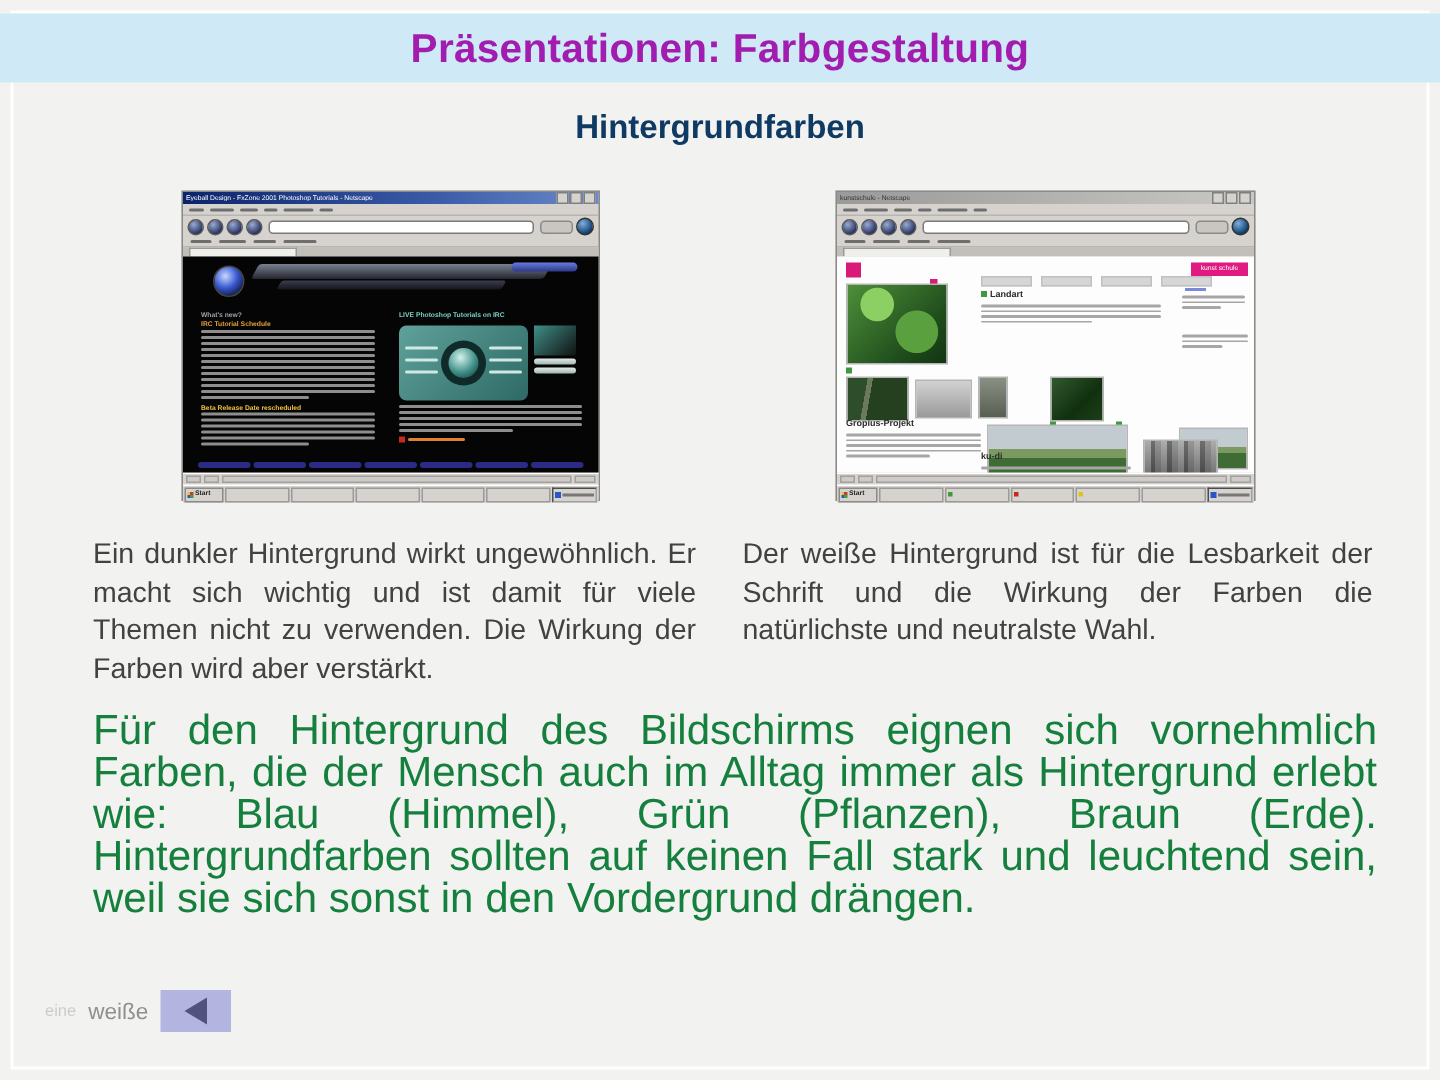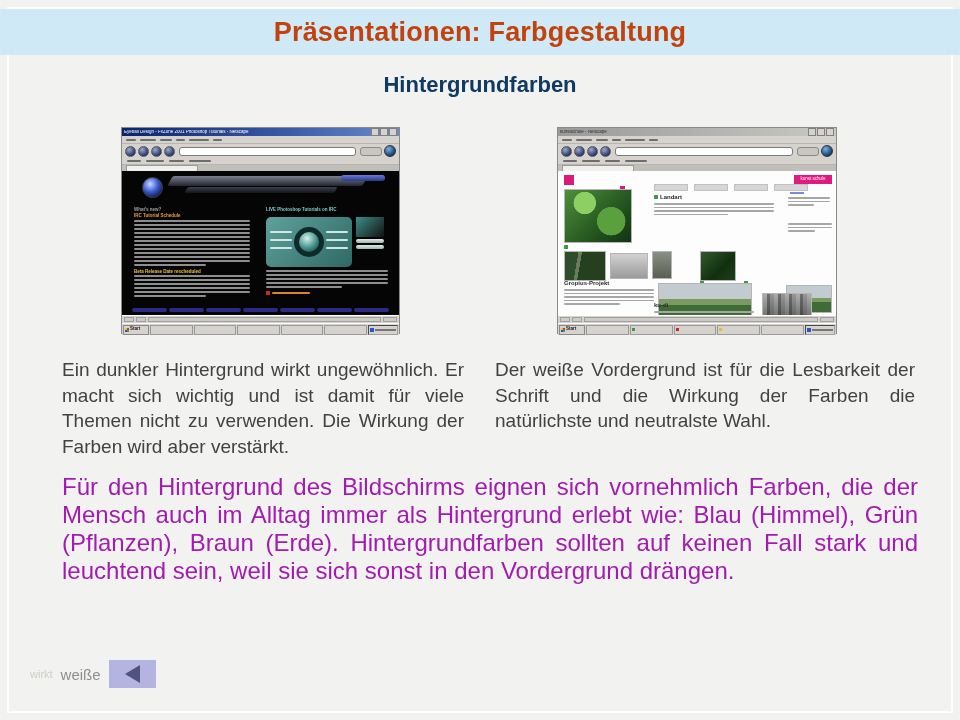--- a/index.html
+++ b/index.html
@@ -1,29 +1,29 @@
 <!DOCTYPE html>
 <html><head>
 <meta charset="utf-8">
 <style>
   html,body{margin:0;padding:0;}
   body{width:960px;height:720px;position:relative;background:#f2f2f0;
        font-family:"Liberation Sans","DejaVu Sans",sans-serif;overflow:hidden;}
   .frame{position:absolute;inset:7px;border:2px solid rgba(255,255,255,.9);pointer-events:none;}
   .header-band{position:absolute;left:0;top:9px;width:960px;height:46px;background:#cfe9f6;
        display:flex;align-items:center;justify-content:center;}
-  .title{font-size:27px;font-weight:bold;color:#c2410c;letter-spacing:.2px;}
+  .title{font-size:27px;font-weight:bold;color:#a21caf;letter-spacing:.2px;}
   .subtitle{position:absolute;left:0;top:72px;width:960px;text-align:center;
        font-size:22px;font-weight:bold;color:#0f3a63;}
   .cmp{position:absolute;top:357px;font-size:19px;line-height:25.5px;color:#424242;
        text-align:justify;}
   .cmp.l{left:62px;width:402px;}
   .cmp.r{left:495px;width:420px;}
-  .bodyblock{position:absolute;left:62px;top:473px;width:856px;font-size:24px;
-       line-height:28px;color:#a21caf;text-align:justify;}
+  .bodyblock{position:absolute;left:62px;top:473px;width:856px;font-size:28px;
+       line-height:28px;color:#15803d;text-align:justify;}
   .bodyblock p{margin:0;}
   .backrow{position:absolute;left:30px;top:658px;height:32px;display:flex;align-items:center;gap:8px;}
   .watermark{font-size:11px;color:#cdcdc8;}
   .backlabel{font-size:15px;color:#8f8f8f;}
   .backbtn{width:47px;height:28px;background:#b4b4e0;border:0;display:flex;
        align-items:center;justify-content:center;cursor:pointer;}
   .tri-left{width:0;height:0;border-top:9px solid transparent;border-bottom:9px solid transparent;
        border-right:15px solid #52527e;}
 
   
@@ -394,25 +394,25 @@
       </span>
     <span class="task"></span>
     <span class="tray">
       <span class="trayicon"></span>
       <span class="traytime"></span>
     </span>
   </div>
 </div>
 
 <div class="cmp l">Ein dunkler Hintergrund wirkt ungewöhn­lich. Er macht sich wichtig und ist damit für viele Themen nicht zu verwenden. Die Wirkung der Farben wird aber verstärkt.</div>
-<div class="cmp r">Der weiße Vordergrund ist für die Lesbar­keit der Schrift und die Wirkung der Far­ben die natürlichste und neutralste Wahl.</div>
+<div class="cmp r">Der weiße Hintergrund ist für die Lesbar­keit der Schrift und die Wirkung der Far­ben die natürlichste und neutralste Wahl.</div>
 
 <div class="bodyblock">
   <p>Für den Hintergrund des Bildschirms eignen sich vornehmlich Farben, die der Mensch auch im Alltag immer als Hintergrund erlebt wie: Blau (Himmel), Grün (Pflanzen), Braun (Erde). Hintergrundfarben sollten auf keinen Fall stark und leuchtend sein, weil sie sich sonst in den Vordergrund drängen.</p>
 </div>
 
 <div class="backrow">
-  <span class="watermark">wirkt</span>
+  <span class="watermark">eine</span>
   <span class="backlabel">weiße</span>
   <button class="backbtn">
     <span class="tri-left"></span>
   </button>
 </div>
 
 </body></html>

